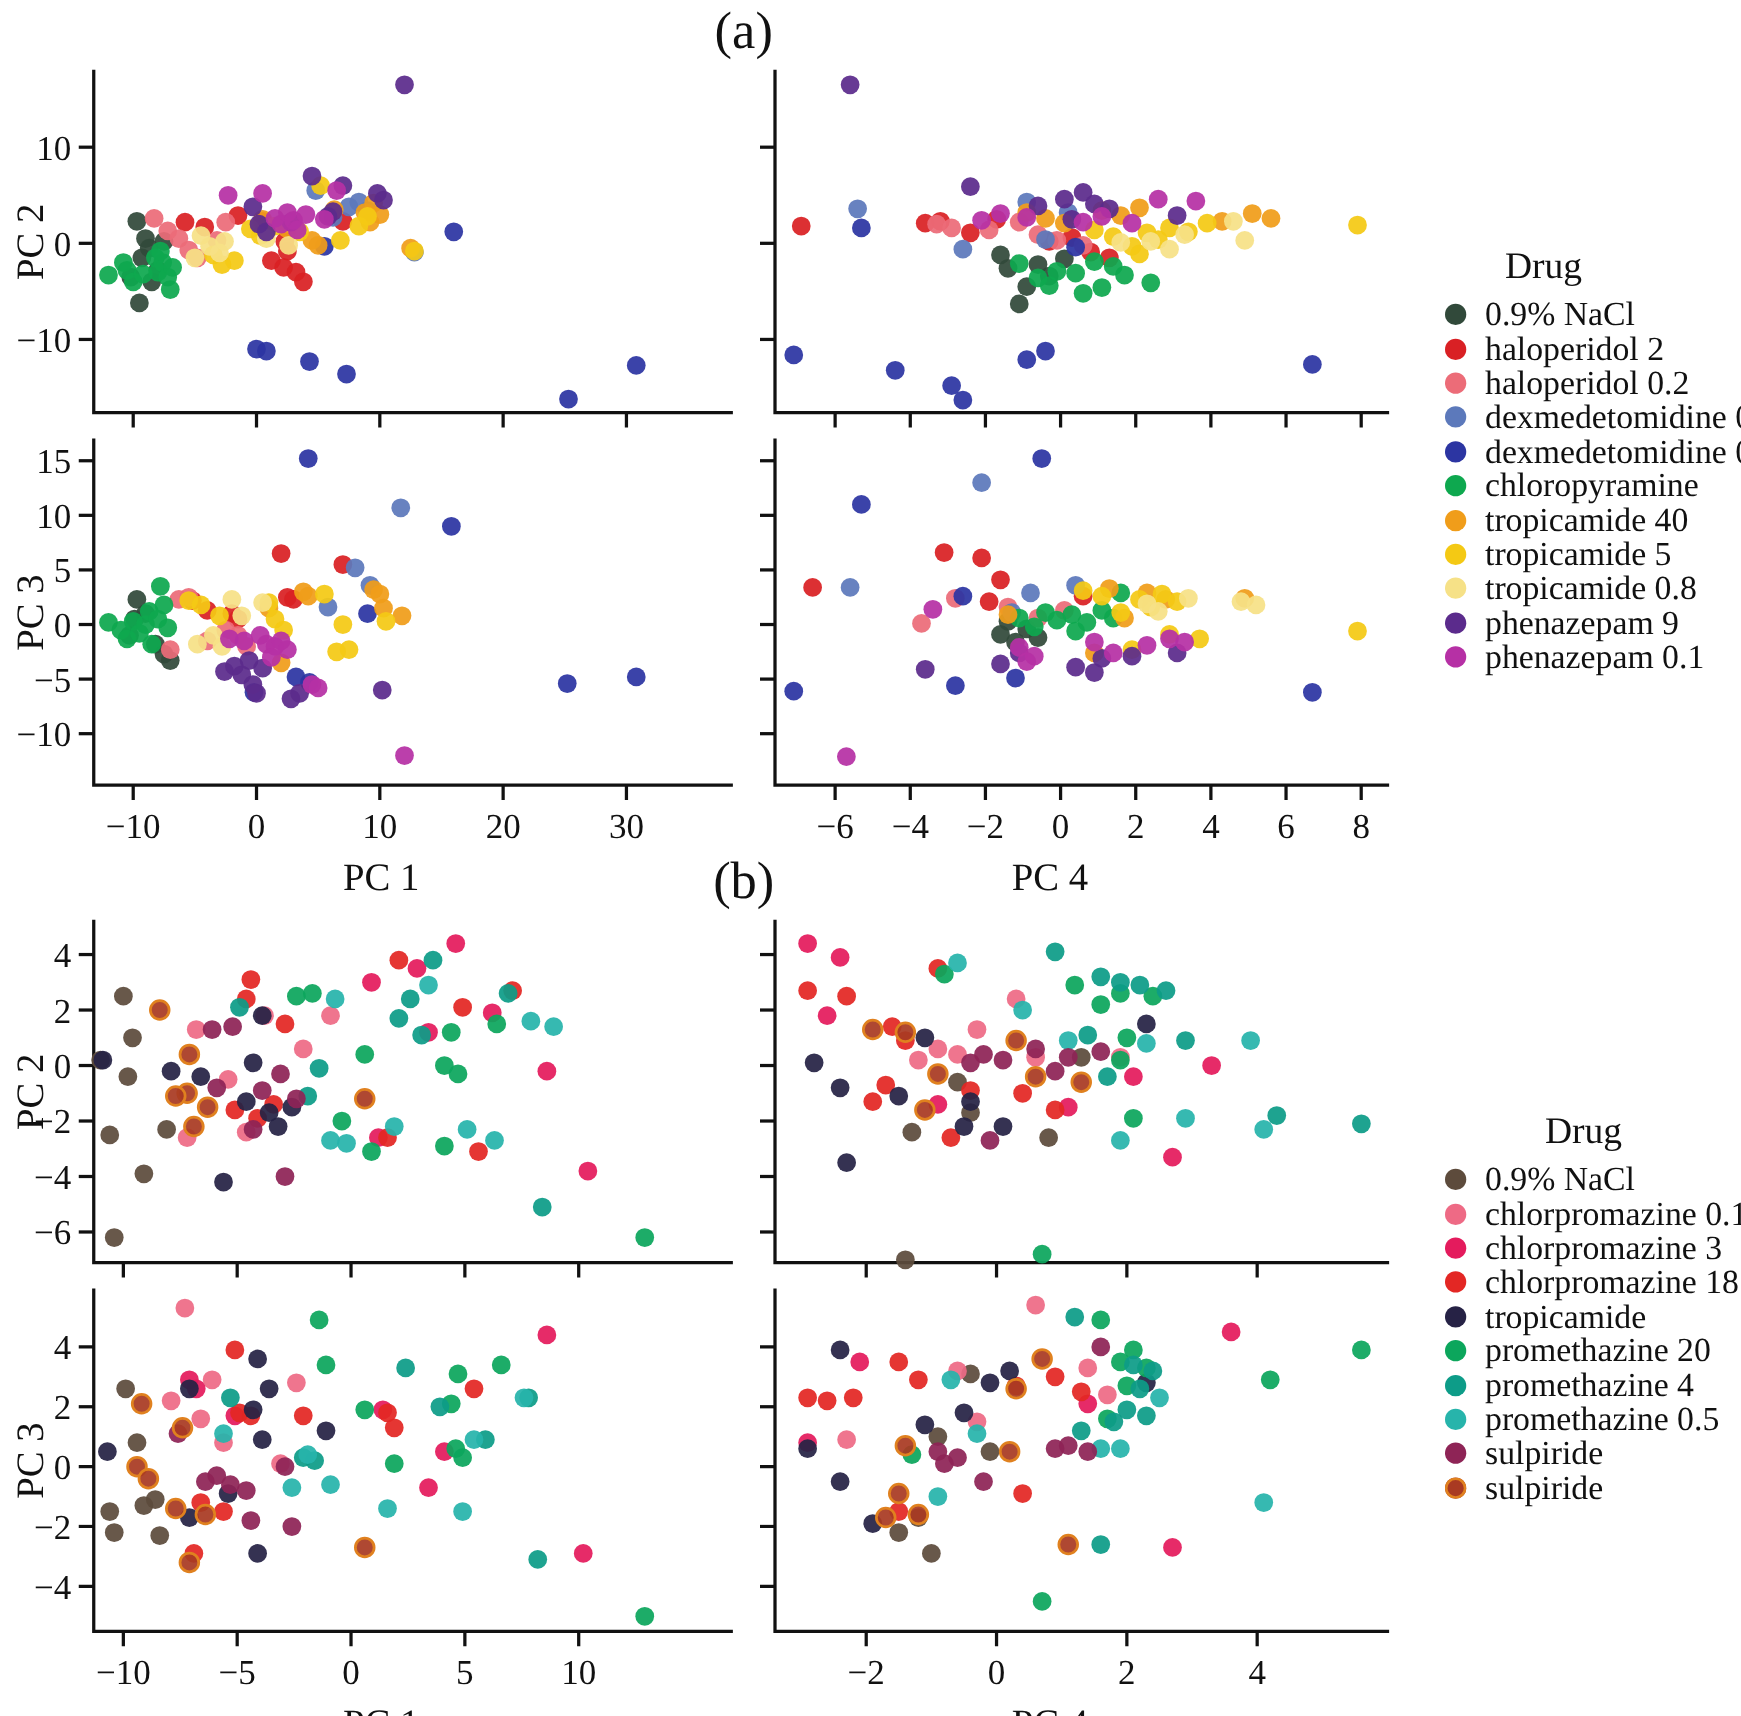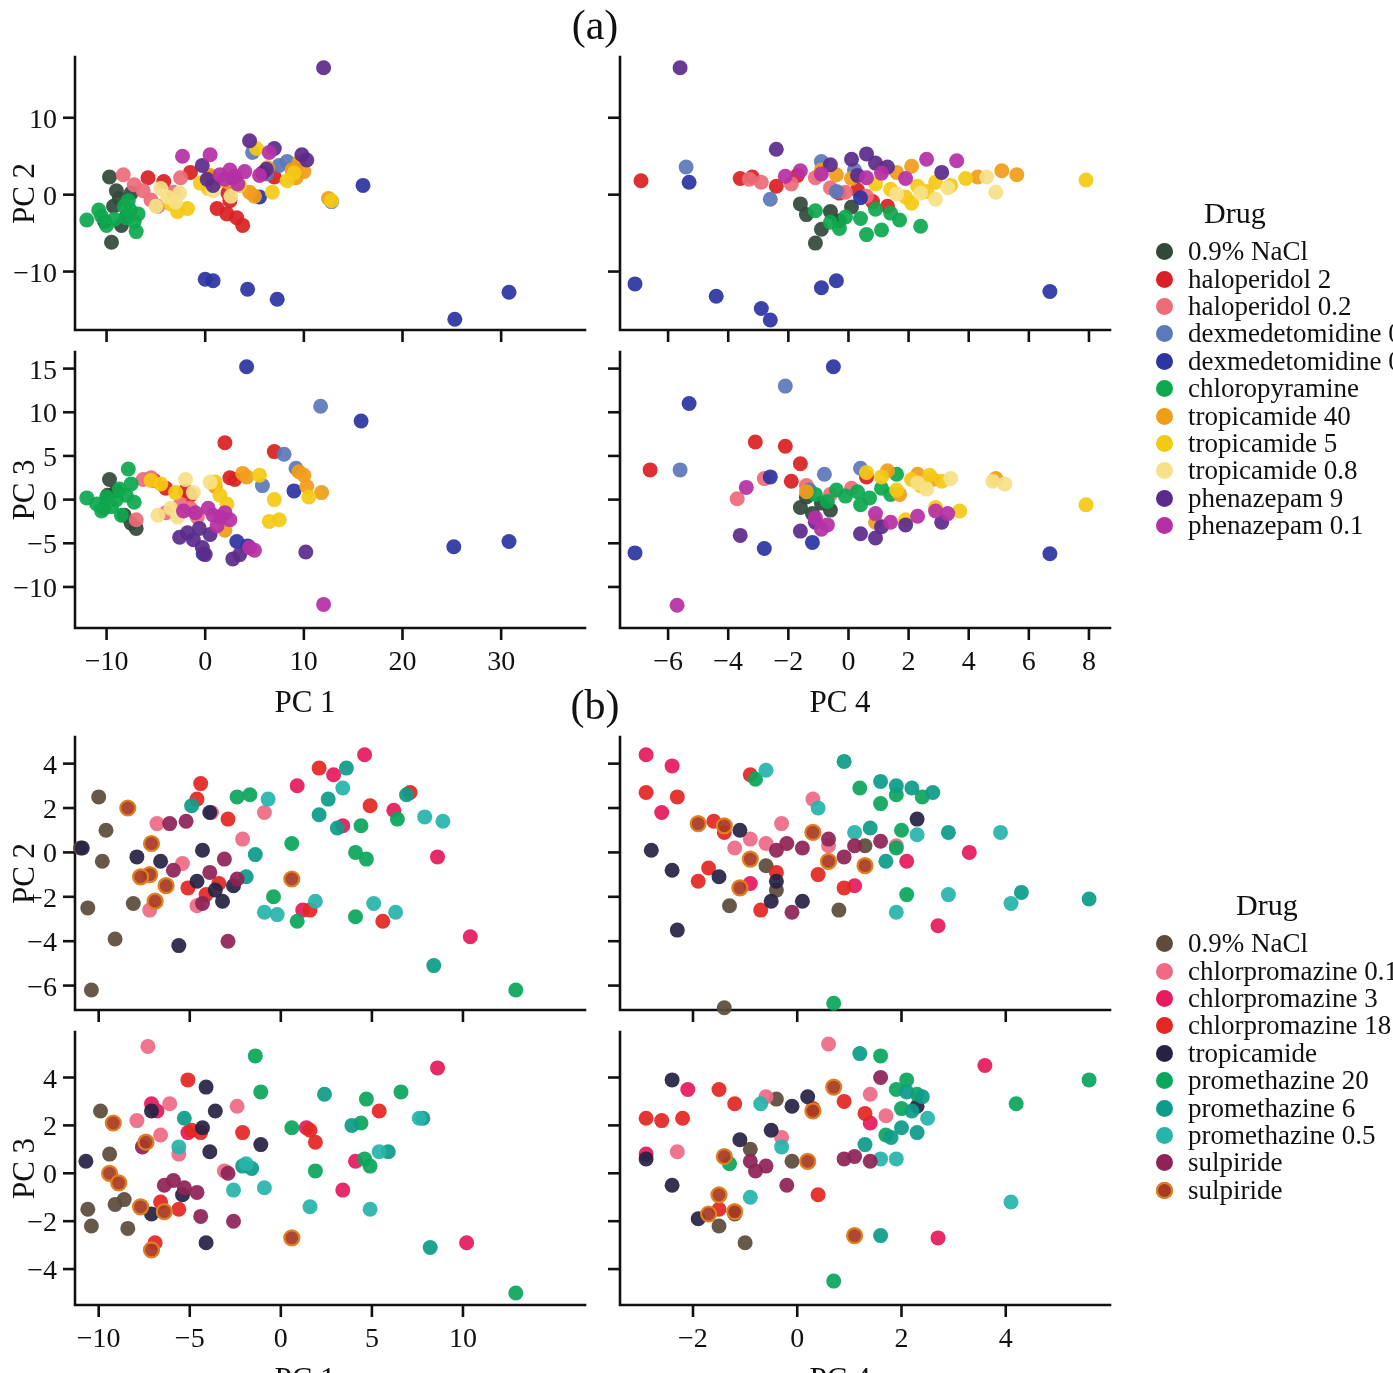--- a/index.html
+++ b/index.html
@@ -958,21 +958,21 @@
       <div class="legend-row">
         <span class="legend-dot" style="background: rgb(38, 34, 69);"></span>
         <span class="legend-label">tropicamide</span>
       </div>
       <div class="legend-row">
         <span class="legend-dot" style="background: rgb(12, 166, 92);"></span>
         <span class="legend-label">promethazine 20</span>
       </div>
       <div class="legend-row">
         <span class="legend-dot" style="background: rgb(13, 156, 136);"></span>
-        <span class="legend-label">promethazine 6</span>
+        <span class="legend-label">promethazine 4</span>
       </div>
       <div class="legend-row">
         <span class="legend-dot" style="background: rgb(39, 180, 171);"></span>
         <span class="legend-label">promethazine 0.5</span>
       </div>
       <div class="legend-row">
         <span class="legend-dot" style="background: rgb(142, 36, 86);"></span>
         <span class="legend-label">sulpiride</span>
       </div>
       <div class="legend-row">

